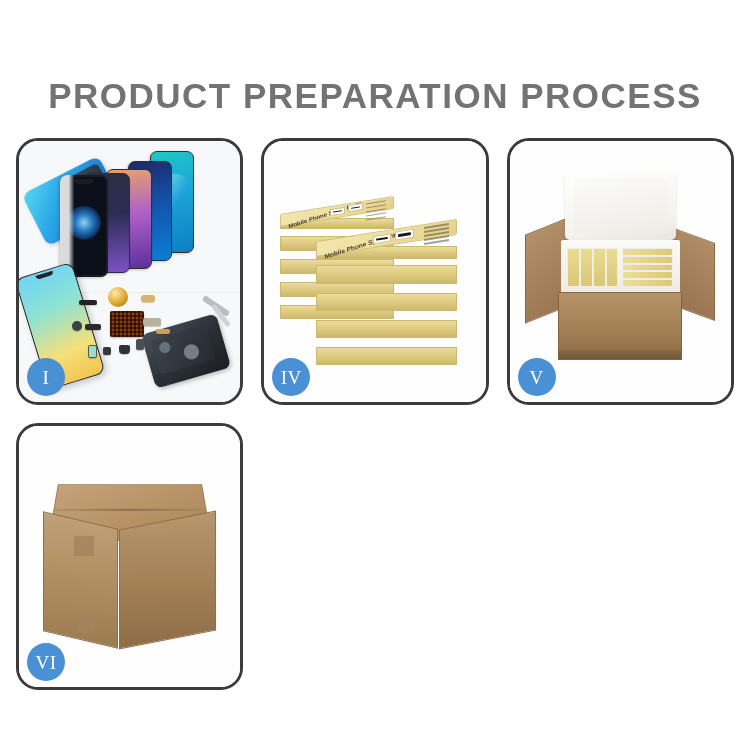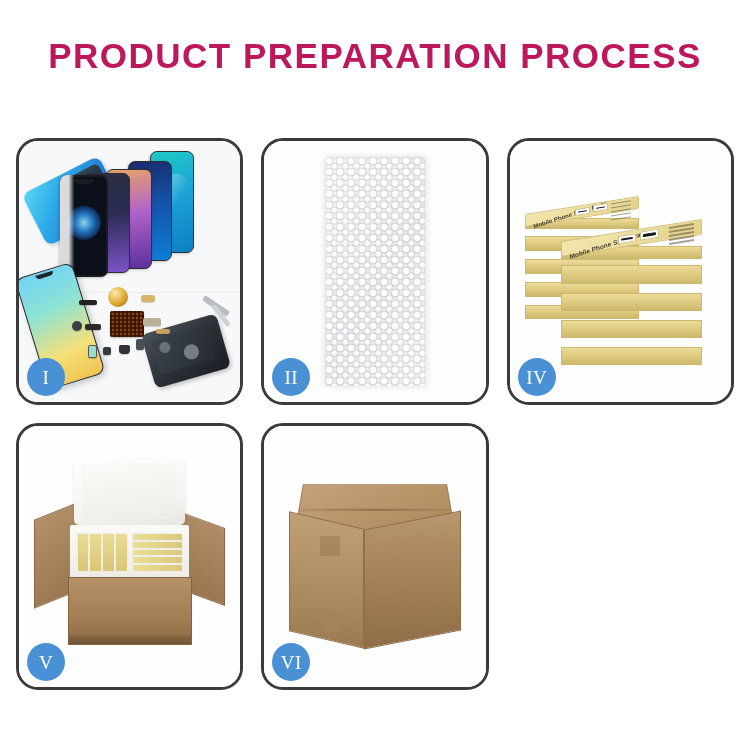--- a/index.html
+++ b/index.html
@@ -8,22 +8,23 @@
     background: #ffffff;
     font-family: "Liberation Sans", sans-serif;
     overflow: hidden;
   }
   .page { position: relative; width: 750px; height: 750px; background:#fff; }
 
   
   .header { padding-top: 38px; text-align: center; }
   .title {
     font-size: 35px; font-weight: 700; letter-spacing: 1.5px;
-    color: #be185d; line-height: 1.05;
+    color: #737373; line-height: 1.05;
     font-family: "Liberation Sans", sans-serif;
+    margin-top: 40px;
   }
   .subtitle {
     margin-top: 12px; font-size: 14.5px; color: #1a1a1a;
     letter-spacing: 0.2px; font-weight: 400;
   }
 
   
   .grid {
     position: absolute; top: 138px; left: 16px;
     width: 718px; height: 552px;
@@ -276,35 +277,20 @@
         <div class="sm s7"></div>
         <div class="sm s8"></div>
         <div class="sm s9"></div>
         <div class="sm s10"></div>
         <div class="tweezer"></div>
         <div class="tweezer2"></div>
       </div>
       <div class="badge">I</div>
     </div>
 
-    <div class="panel">
-      <div class="panel-inner p2">
-        <div class="bubble-bag">
-          <div class="inner-screen"></div>
-          <div class="flex-strip"></div>
-          <div class="conn"></div>
-          <div class="tape tp1"></div>
-          <div class="tape tp2"></div>
-          <div class="tape tp3"></div>
-          <div class="tape tp4"></div>
-          <div class="bubble-tex"></div>
-        </div>
-      </div>
-      <div class="badge">II</div>
-    </div>
 
 
     <div class="panel">
       <div class="panel-inner p4">
         <div class="stackwrap">
 
           <div class="ybox" style="left:0;top:18%;width:60%;height:11%;">
             <div class="side" style="top:58%;height:46%;"></div>
             <div class="top" style="bottom:42%;transform:skewY(-9deg);">
               <span class="lbl" style="left:6%;top:34%;font-size:6px;transform:rotate(-9deg);">Mobile Phone Spare Parts</span>

